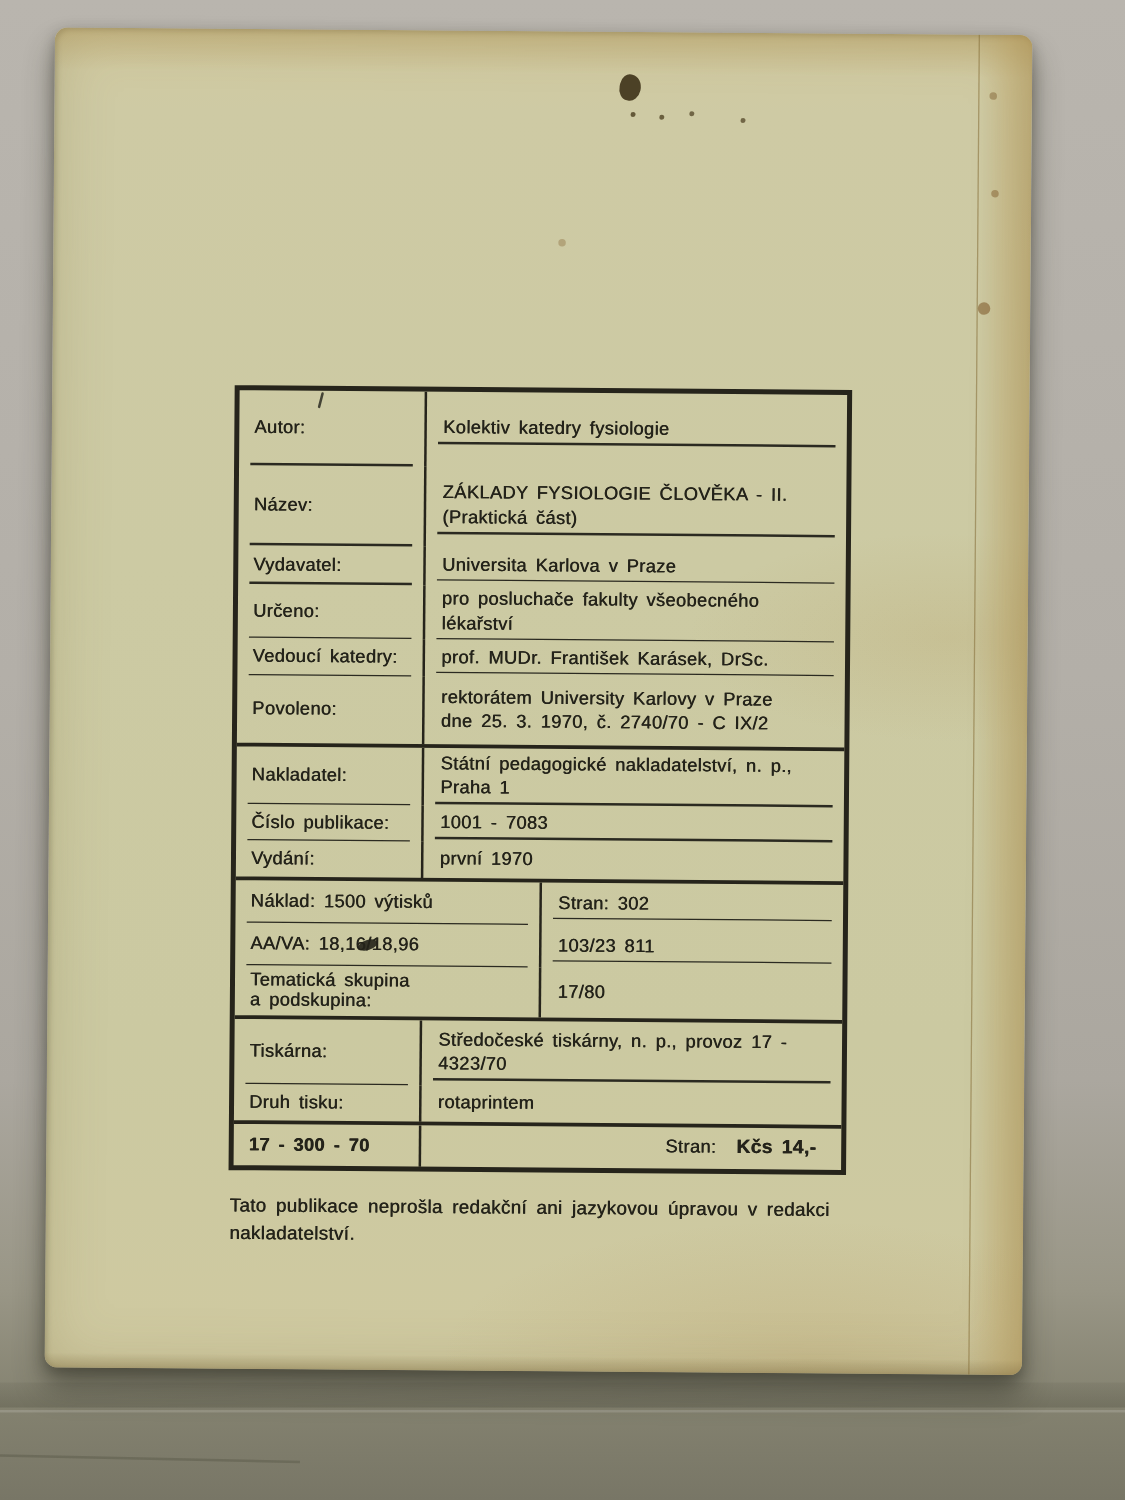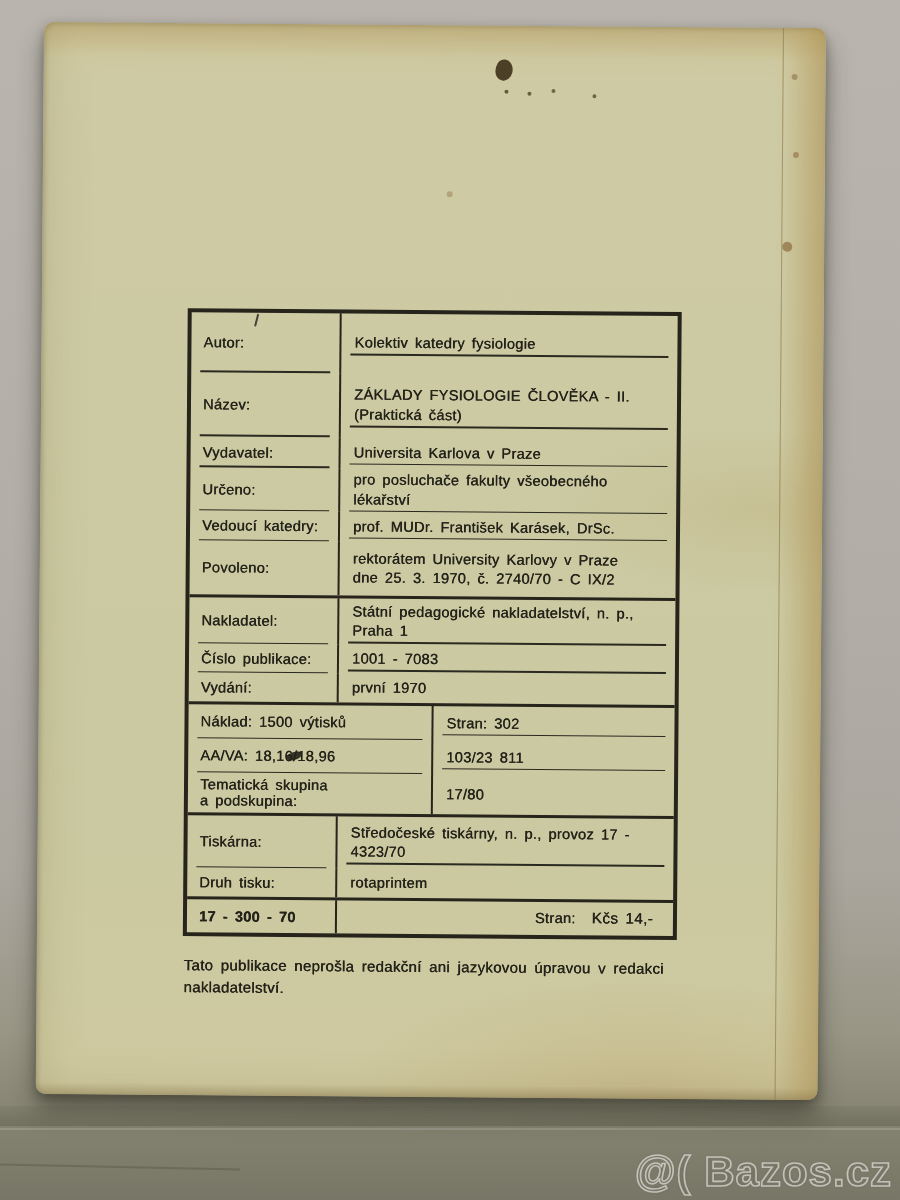--- a/index.html
+++ b/index.html
@@ -51,21 +51,21 @@
   .sec.first{border-top:0;}
   .row{display:flex;align-items:center;position:relative;}
   .cl{flex:0 0 150px;align-self:stretch;display:flex;align-items:center;
     border-right:2px solid #26241b;padding:2px 6px 2px 12px;box-sizing:border-box;position:relative;white-space:pre-line;}
   .cr{flex:1;padding:2px 6px 2px 13px;position:relative;white-space:pre-line;line-height:1.35;}
   .wide .cl{flex-basis:245px;}
   .cl::after,.cr::after{content:"";position:absolute;left:9px;right:9px;bottom:0;height:1.6px;background:#2b2a21;}
   .sec .row:last-child .cl::after,.sec .row:last-child .cr::after{display:none;}
   .row-footer .cl{font-weight:bold;border-right-width:2px;}
   .row-footer .cr{display:flex;justify-content:flex-end;align-items:baseline;gap:16px;padding-right:20px;white-space:nowrap;}
-  .price-value{font-weight:normal;font-size:15.4px;}
+  .price-value{font-weight:bold;font-size:15.4px;}
 
   .note{position:absolute;left:147px;top:916px;width:500px;color:#24231a;font-size:15px;
     letter-spacing:0.3px;word-spacing:3px;line-height:1.45;white-space:pre-line;
     text-shadow:0.4px 0 0 currentColor;}
 
   .watermark{position:absolute;right:8px;bottom:4px;font-size:42px;font-weight:bold;letter-spacing:1px;
     color:rgba(255,255,255,0.06);-webkit-text-stroke:1.6px rgba(255,255,255,0.55);
     text-shadow:0 0 3px rgba(70,70,50,0.25);}
 </style>
 </head>
@@ -177,14 +177,13 @@
           </div>
         </div>
       </div>
 
     </div>
 
     <p class="note">Tato publikace neprošla redakční ani jazykovou úpravou v redakci
 nakladatelství.</p>
   </div>
 
-  <div class="watermark">@( Bazos.cz</div>
 </div>
 
 </body></html>

